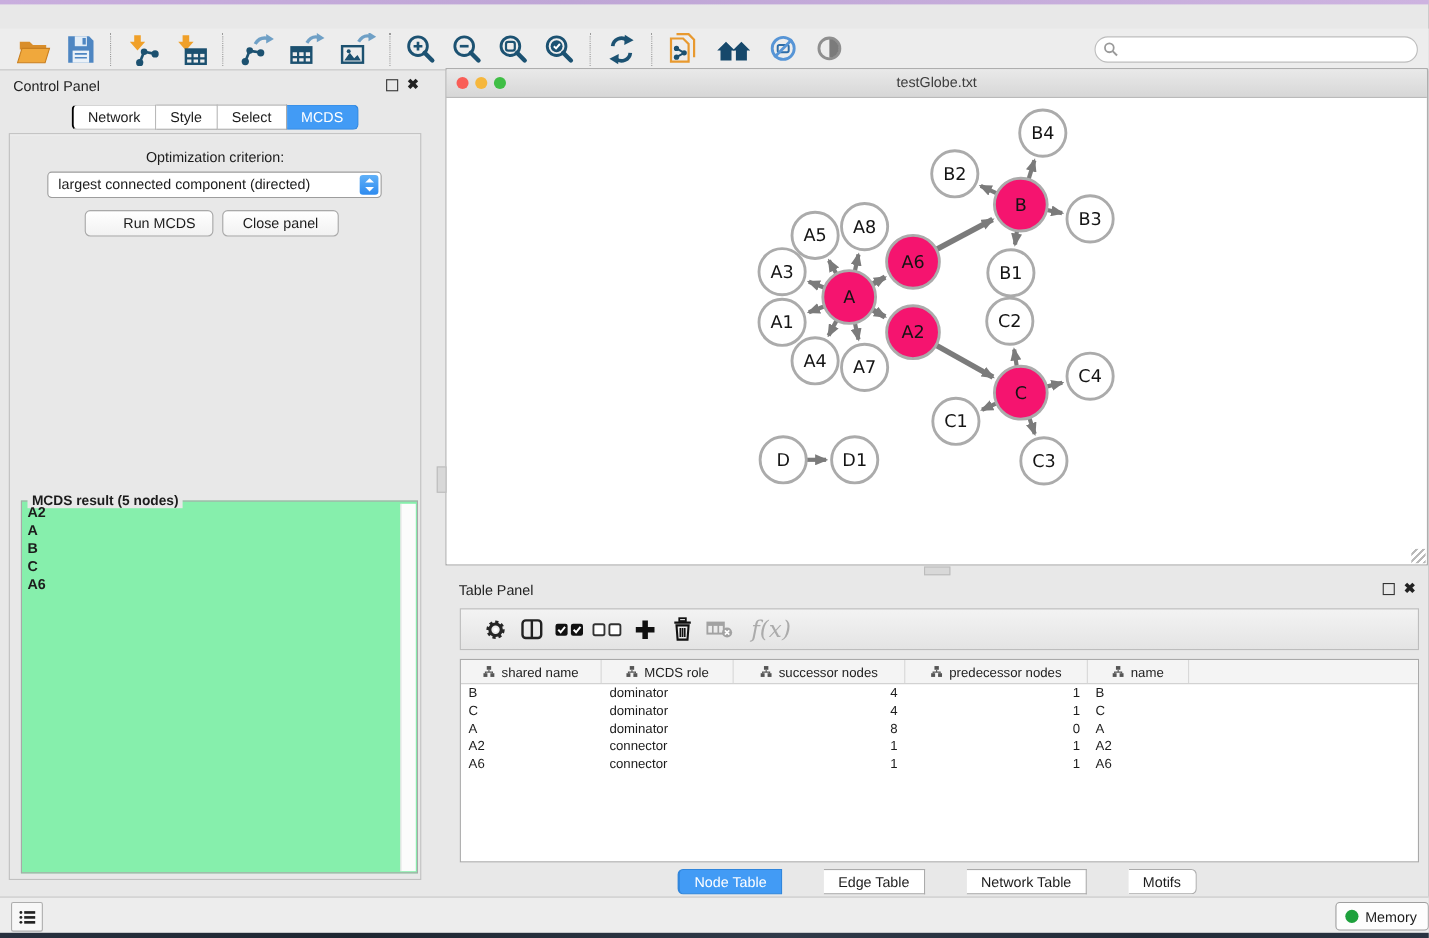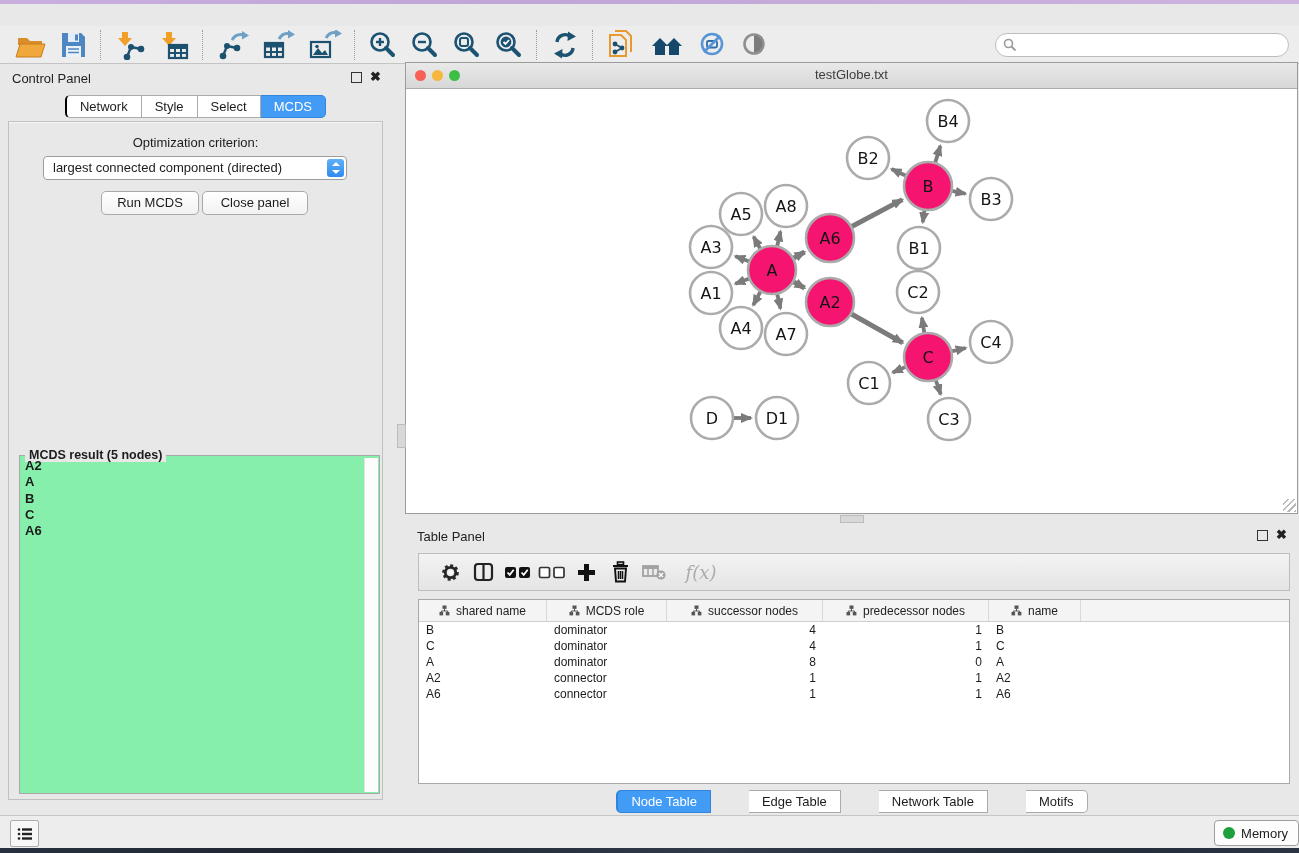--- a/index.html
+++ b/index.html
@@ -71,21 +71,21 @@
   .split-grip-v{position:absolute;left:397px;top:424px;width:7px;height:22px;
     background:#D8D8D8;border:1px solid #BCBCBC;cursor:col-resize;}
   .split-grip-h{position:absolute;left:840px;top:515px;width:22px;height:6px;
     background:#D8D8D8;border:1px solid #BCBCBC;cursor:row-resize;}
   
   #table-panel{position:absolute;left:405px;top:522px;width:894px;height:290px;}
   #tp-toolbar{position:absolute;left:13px;right:9px;top:31px;height:38px;
     background:linear-gradient(#F3F3F3,#E4E4E4);border:1px solid #BDBDBD;
     display:flex;align-items:center;padding-left:14px;box-sizing:border-box;}
   .tp-ic{width:34px;display:flex;justify-content:center;align-items:center;cursor:pointer;}
-  .fx{font-family:"DejaVu Serif",serif;font-style:italic;font-size:18px;color:#ABABAB;margin-left:16px;}
+  .fx{font-family:"DejaVu Serif",serif;font-style:italic;font-size:21px;color:#ABABAB;margin-left:16px;}
   #data-table{position:absolute;left:13px;right:9px;top:77px;height:183px;
     background:#fff;border:1px solid #A9A9A9;overflow:hidden;}
   .t-head{display:grid;grid-template-columns:128px 120px 156px 166px 92px auto;
     height:21px;background:#F4F4F4;border-bottom:1px solid #CFCFCF;}
   .t-head-cell{display:flex;align-items:center;justify-content:center;gap:6px;
     font-size:12px;color:#222;border-right:1px solid #D8D8D8;cursor:pointer;}
   .t-head-cell:last-child{border-right:none;}
   .t-row{display:grid;grid-template-columns:128px 120px 156px 166px 92px auto;
     height:15.9px;font-size:12px;cursor:default;}
   .t-cell{padding:0 7px;line-height:16px;white-space:nowrap;overflow:hidden;}
@@ -276,21 +276,21 @@
       </div>
     <div id="cp-inner">
       <div id="opt-label">Optimization criterion:</div>
       <div id="criterion">
         <span>largest connected component (directed)</span>
         <span class="stepper">
             <span class="chev up"></span>
             <span class="chev dn"></span>
           </span>
       </div>
-      <div class="push-btn" style="left:92px;width:96px;">Run MCDS</div>
+      <div class="push-btn" style="left:68px;width:96px;padding-left:19px;">Run MCDS</div>
       <div class="push-btn" style="left:193px;width:104px;">Close panel</div>
       <div id="result-box">
         <div id="result-title">MCDS result (5 nodes)</div>
         <div id="result-list">
             <div class="result-item">A2</div>
             <div class="result-item">A</div>
             <div class="result-item">B</div>
             <div class="result-item">C</div>
             <div class="result-item">A6</div>
           </div>

